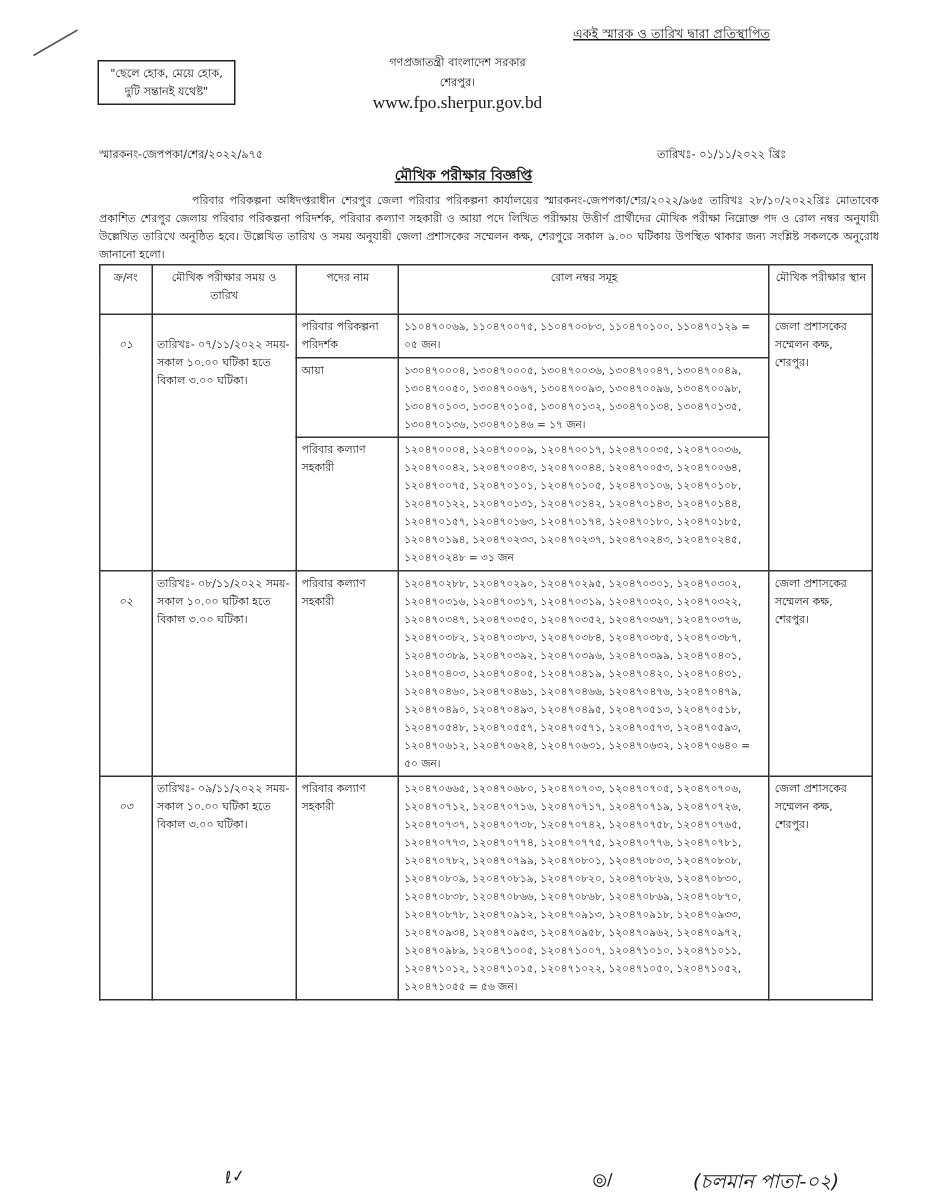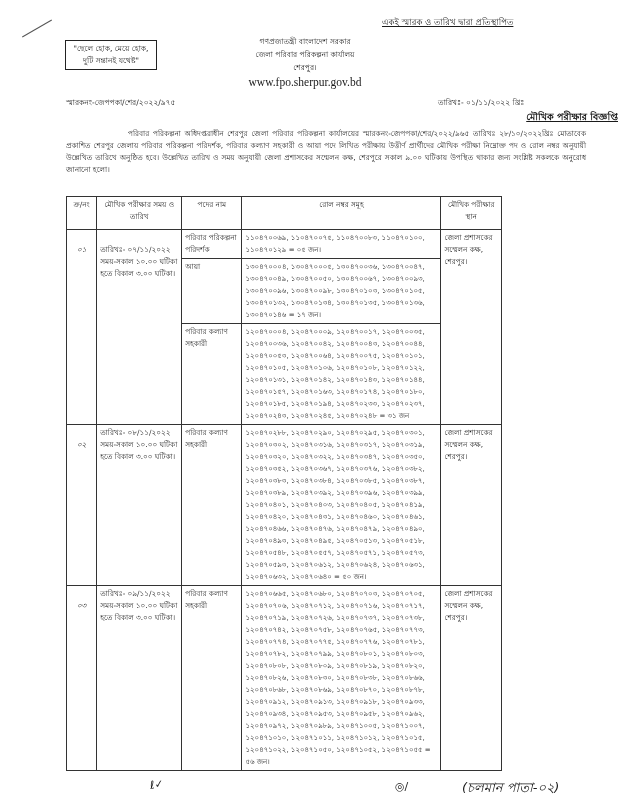--- a/index.html
+++ b/index.html
@@ -6,23 +6,23 @@
   body { width:618px; height:800px; position:relative; overflow:hidden;
          font-family:"DejaVu Sans", sans-serif; color:#1a1a1a; font-size:8px; }
   .abs { position:absolute; }
   .replaced { left:382px; top:16px; font-size:8.5px; text-decoration:underline; }
   .slogan { left:65px; top:40px; width:92px; height:30px; border:1px solid #222;
             font-size:7.5px; text-align:center; line-height:12px; padding-top:2px; box-sizing:border-box; }
   .gov { left:200px; top:35px; width:210px; text-align:center; font-size:7.5px; line-height:13px; }
   .gov .web { font-family:"Liberation Serif", serif; font-size:11.5px; line-height:16px; }
   .memo { left:66px; top:97px; font-size:7.5px; }
   .date { left:438px; top:97px; font-size:7.5px;text-align:right; }
-  .title { left:0; width:618px; top:110px; text-align:right; font-size:9.5px; text-decoration:underline; font-weight:bold; }
+  .title { left:0; width:618px; top:110px; text-align:center; font-size:9.5px; text-decoration:underline; font-weight:bold; }
   .para { left:66px; top:128px; width:520px; font-size:7.3px; line-height:12px; text-indent:62px; text-align:justify; }
-  table.t { position:absolute; left:66px; top:196px; width:436px; border-collapse:collapse; font-size:7.3px; }
+  table.t { position:absolute; left:66px; top:176px; width:516px; border-collapse:collapse; font-size:7.3px; }
   table.t td, table.t th { border:1px solid #333; vertical-align:top; padding:2px 3px; font-weight:normal; line-height:12px; }
   table.t th { text-align:center; height:28px; }
   .c1 { width:28px; }
   .c2 { width:90px; }
   .c3 { width:62px; }
   .c4 { width:243px; }
   .c5 { width:62px; }
   .serial { padding-top:14px !important; text-align:center;font-style:italic; }
   .rolls { font-size:7px; }
   .sig1 { left:150px; top:778px; font-size:11px; font-style:italic; transform:rotate(-8deg); }
@@ -37,21 +37,20 @@
 
 <div class="abs replaced">একই স্মারক ও তারিখ দ্বারা প্রতিস্থাপিত</div>
 
 <div class="abs slogan">
   <div>"ছেলে হোক, মেয়ে হোক,</div>
   <div>দুটি সন্তানই যথেষ্ট"</div>
 </div>
 
 <div class="abs gov">
   <div>গণপ্রজাতন্ত্রী বাংলাদেশ সরকার</div>
-  <div>জেলা পরিবার পরিকল্পনা কার্যালয়</div>
   <div>শেরপুর।</div>
   <div class="web">www.fpo.sherpur.gov.bd</div>
 </div>
 
 <div class="abs memo">স্মারকনং-জেপপকা/শের/২০২২/৯৭৫</div>
 <div class="abs date">তারিখঃ- ০১/১১/২০২২ খ্রিঃ</div>
 
 <div class="abs title">মৌখিক পরীক্ষার বিজ্ঞপ্তি</div>
 
 <div class="abs para">পরিবার পরিকল্পনা অধিদপ্তরাধীন শেরপুর জেলা পরিবার পরিকল্পনা কার্যালয়ের স্মারকনং-জেপপকা/শের/২০২২/৯৬৫ তারিখঃ ২৮/১০/২০২২খ্রিঃ মোতাবেক প্রকাশিত শেরপুর জেলায় পরিবার পরিকল্পনা পরিদর্শক, পরিবার কল্যাণ সহকারী ও আয়া পদে লিখিত পরীক্ষায় উত্তীর্ণ প্রার্থীদের মৌখিক পরীক্ষা নিম্নোক্ত পদ ও রোল নম্বর অনুযায়ী উল্লেখিত তারিখে অনুষ্ঠিত হবে। উল্লেখিত তারিখ ও সময় অনুযায়ী জেলা প্রশাসকের সম্মেলন কক্ষ, শেরপুরে সকাল ৯.০০ ঘটিকায় উপস্থিত থাকার জন্য সংশ্লিষ্ট সকলকে অনুরোধ জানানো হলো।</div>

